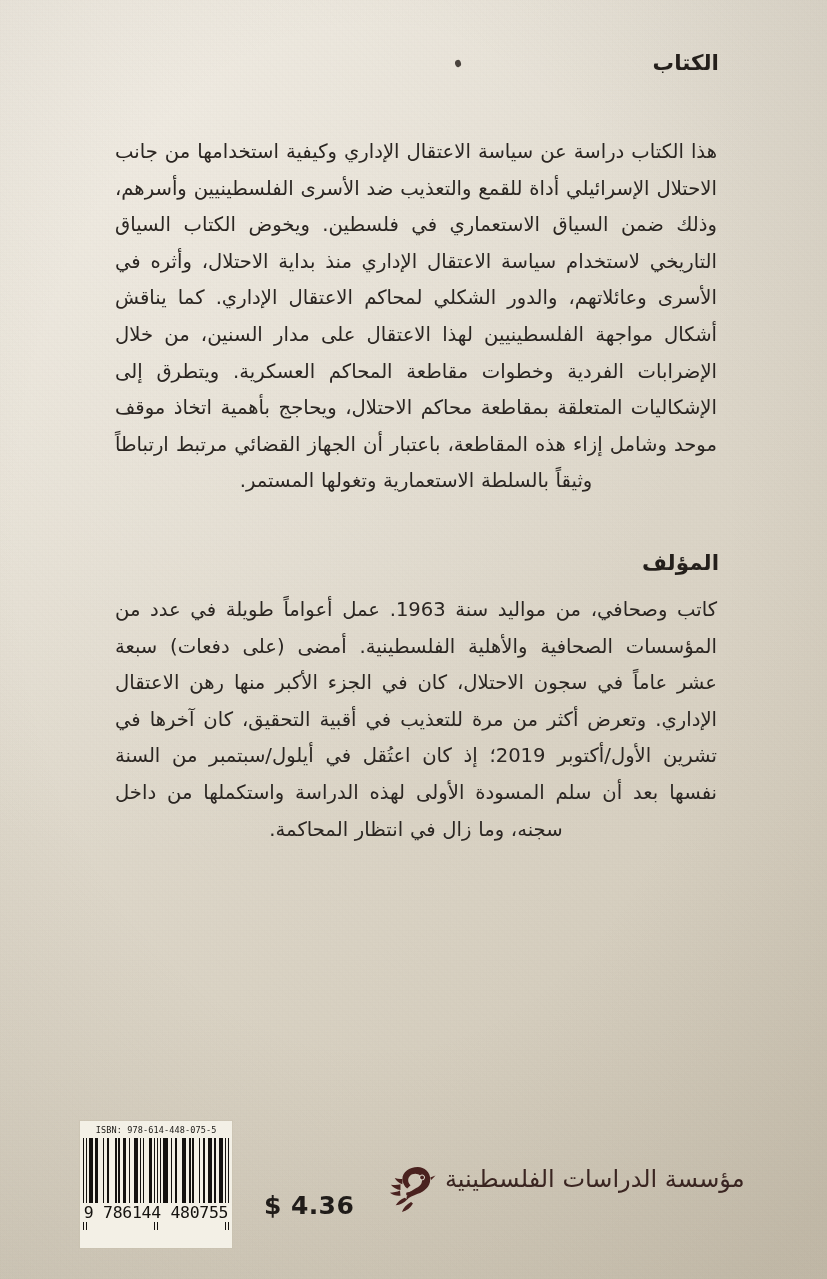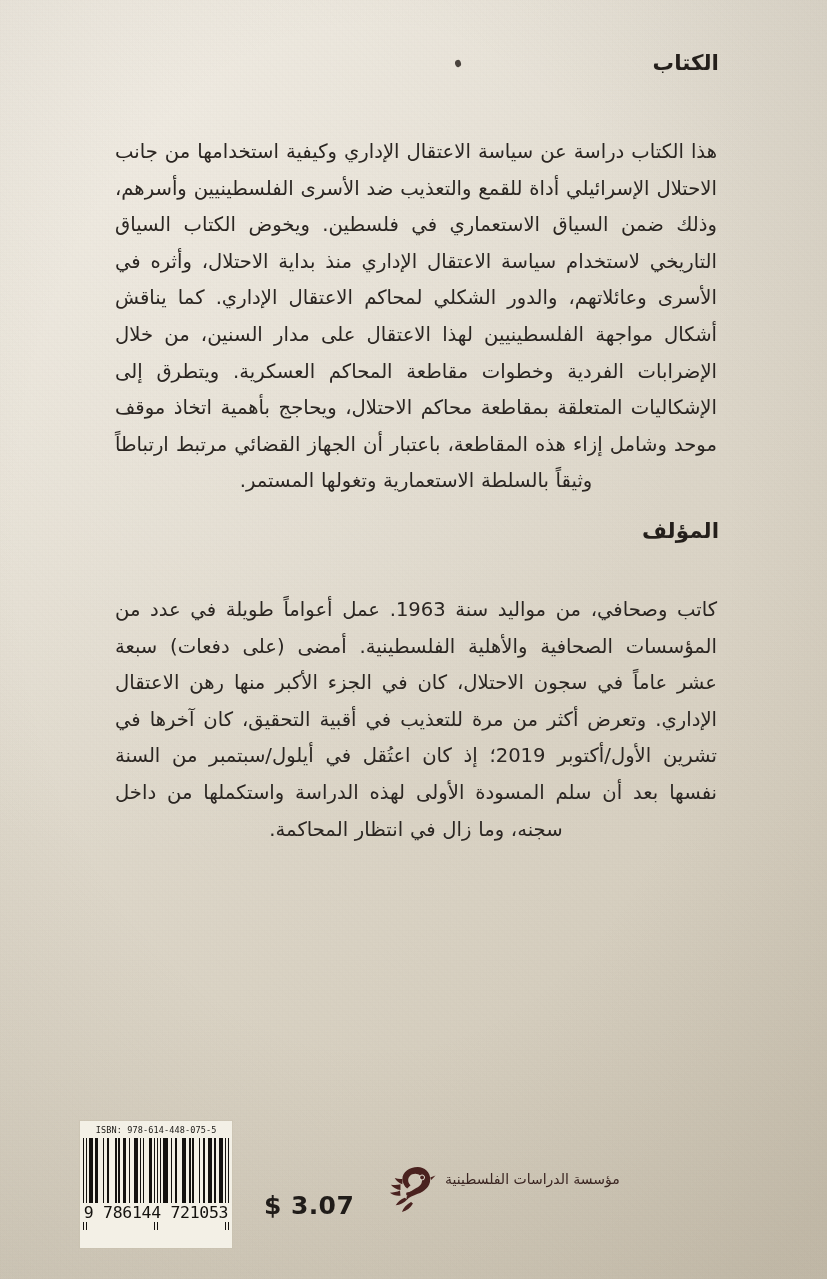--- a/index.html
+++ b/index.html
@@ -57,21 +57,21 @@
   .section-heading {
     position: absolute;
     right: 108px;
     font-size: 21.5px;
     font-weight: bold;
     letter-spacing: .2px;
     color: #241f1b;
     line-height: 1;
   }
   #heading-book   { top: 52px; }
-  #heading-author { top: 520px; }
+  #heading-author { top: 552px; }
 
   .body-text {
     position: absolute;
     right: 110px;
     width: 602px;
     text-align: justify;
     text-align-last: center;
     font-size: 19.6px;
     line-height: 36.6px;
     color: #2b2622;
@@ -156,21 +156,21 @@
     left: 388px;
     top: 1163px;
     display: flex;
     align-items: center;
     gap: 9px;
   }
   .logo-mark { width: 48px; height: 52px; flex: none; }
   .publisher-names { display: flex; flex-direction: column; line-height: 1; }
   .pub-ar {
     direction: rtl;
-    font-size: 14px;
+    font-size: 24px;
     color: #3a2521;
     letter-spacing: .3px;
     margin-bottom: 20px;
     white-space: nowrap;
   }
   .pub-en {
     font-family: "DejaVu Serif", "Liberation Serif", serif;
     font-size: 20.5px;
     color: #1f1b18;
     letter-spacing: -0.1px;
@@ -288,24 +288,24 @@
           <span style="width: 1.55px; background: transparent;"></span>
           <span style="width: 1.55px; background: transparent;"></span>
           <span style="width: 1.55px; background: rgb(20, 18, 16);"></span>
           <span style="width: 1.55px; background: rgb(20, 18, 16);"></span>
           <span style="width: 1.55px; background: rgb(20, 18, 16);"></span>
           <span style="width: 1.55px; background: transparent;"></span>
           <span class="tall" style="width: 1.55px; background: rgb(20, 18, 16);"></span>
           <span class="tall" style="width: 1.55px; background: transparent;"></span>
           <span class="tall" style="width: 1.55px; background: rgb(20, 18, 16);"></span>
         </div>
-      <div class="ean-digits">9  786144  721053</div>
+      <div class="ean-digits">9  786144  480755</div>
     </div>
 
-    <div class="price">$ 3.07</div>
+    <div class="price">$ 4.36</div>
 
     <div class="publisher">
       <svg class="logo-mark" viewBox="0 0 100 108">
         <g fill="#4a221f">
           <path d="M62 8c14 0 26 11 26 25 0 17-13 26-26 31-10 4-18 7-23 13-2-9 4-16 13-21 9-5 19-9 19-20 0-8-6-14-14-14-9 0-15 6-15 14 0 4 2 8 5 10l-7 7c-6-5-10-12-10-20C30 19 44 8 62 8z"></path>
           <path d="M71 24c3 0 6 3 6 6s-3 6-6 6-6-3-6-6 3-6 6-6z" fill="#e2dccf"></path>
           <path d="M71 26c2.2 0 4 1.8 4 4s-1.8 4-4 4-4-1.8-4-4 1.8-4 4-4z"></path>
           <path d="M88 30l11-4-9 9z"></path>
           <path d="M30 44c-7-2-13-7-16-13 6 2 11 3 16 2zM26 56c-8-1-15-5-20-11 7 1 14 1 20-1zM26 68c-8 1-16-1-22-6 7-1 15-2 21-5z"></path>
           <path d="M40 76c-6 7-15 11-24 12 4-7 11-13 19-16zM52 84c-5 9-13 15-23 18 3-9 10-16 19-21z"></path>

